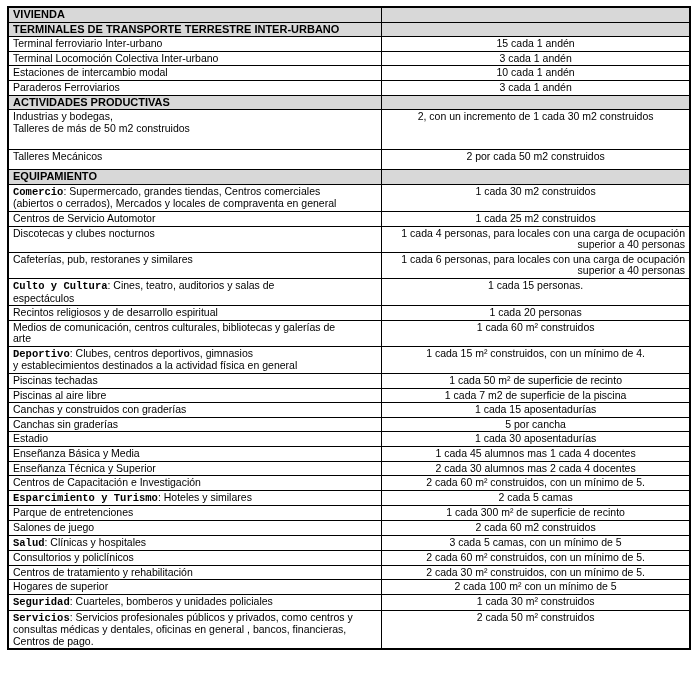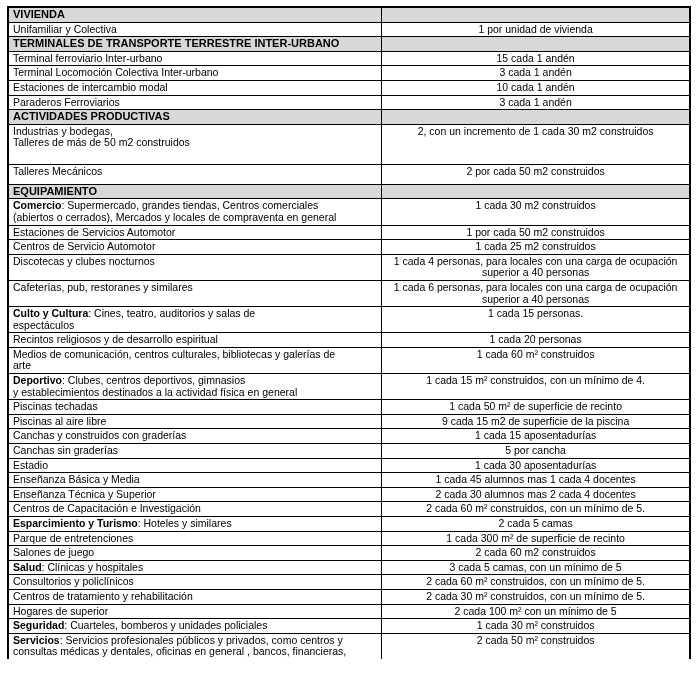--- a/index.html
+++ b/index.html
@@ -16,41 +16,37 @@
     border:1px solid #000;
     font-size:10.5px;line-height:11.6px;
     padding:1px 4px 1px 4px;
     vertical-align:top;
     color:#000;
     white-space:pre-line;
     overflow:hidden;
   }
   td.cat{width:53.4%;text-align:left;}
   td.val{text-align:center;}
-  td.val.al{text-align:center;}
+  td.val.al{text-align:right;}
   tr.section td{
     background:#d8d8d8;
     font-weight:bold;
     font-size:11px;
   }
-  b{font-weight:bold;}
+  b{font-weight:bold;font-family:Liberation Mono, monospace;}
 </style>
 </head>
 <body>
 
 <div class="page">
   <table class="std">
     <tbody>
         <tr class="section">
           <td class="cat">VIVIENDA</td>
           <td class="val"></td>
-        </tr>
-        <tr>
-          <td class="cat">Unifamiliar y Colectiva</td>
-          <td class="val">1 por unidad de vivienda</td>
         </tr>
         <tr class="section">
           <td class="cat">TERMINALES DE TRANSPORTE TERRESTRE INTER-URBANO</td>
           <td class="val"></td>
         </tr>
         <tr>
           <td class="cat">Terminal ferroviario Inter-urbano</td>
           <td class="val">15 cada 1 andén</td>
         </tr>
         <tr>
@@ -81,24 +77,20 @@
         <tr class="section">
           <td class="cat">EQUIPAMIENTO</td>
           <td class="val"></td>
         </tr>
         <tr>
           <td class="cat"><b>Comercio</b>: Supermercado, grandes tiendas, Centros comerciales
 (abiertos o cerrados), Mercados  y locales de compraventa en general</td>
           <td class="val">1  cada 30 m2  construidos</td>
         </tr>
         <tr>
-          <td class="cat">Estaciones de Servicios Automotor</td>
-          <td class="val">1 por cada 50 m2  construidos</td>
-        </tr>
-        <tr>
           <td class="cat">Centros de Servicio Automotor</td>
           <td class="val">1 cada 25 m2 construidos</td>
         </tr>
         <tr>
           <td class="cat">Discotecas y clubes nocturnos</td>
           <td class="val al">1 cada 4 personas, para locales con una carga de ocupación
 superior a 40 personas</td>
         </tr>
         <tr>
           <td class="cat">Cafeterías, pub, restoranes y similares</td>
@@ -123,21 +115,21 @@
           <td class="cat"><b>Deportivo</b>: Clubes, centros deportivos,  gimnasios
 y establecimientos destinados a la actividad física en general</td>
           <td class="val">1 cada 15 m² construidos, con un mínimo de 4.</td>
         </tr>
         <tr>
           <td class="cat">Piscinas techadas</td>
           <td class="val">1 cada 50 m² de superficie de recinto</td>
         </tr>
         <tr>
           <td class="cat">Piscinas al aire libre</td>
-          <td class="val">9 cada 15 m2 de superficie de la piscina</td>
+          <td class="val">1 cada 7 m2 de superficie de la piscina</td>
         </tr>
         <tr>
           <td class="cat">Canchas y construidos con graderías</td>
           <td class="val">1 cada 15 aposentadurías</td>
         </tr>
         <tr>
           <td class="cat">Canchas sin graderías</td>
           <td class="val">5 por cancha</td>
         </tr>
         <tr>

